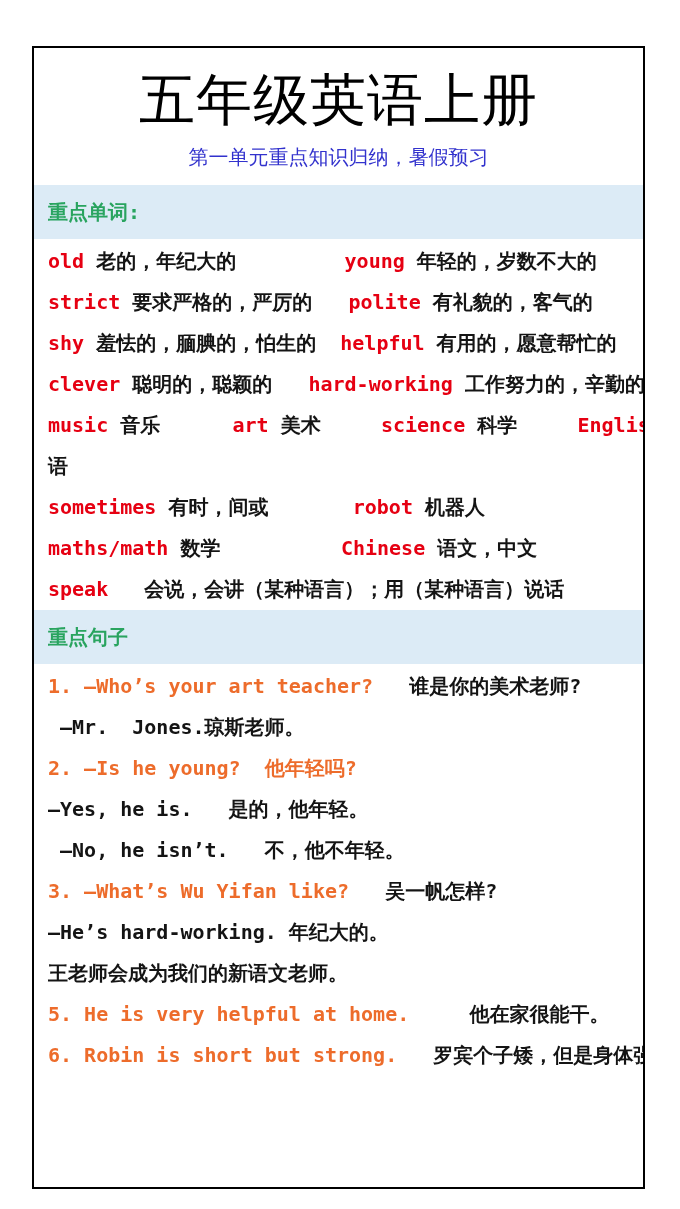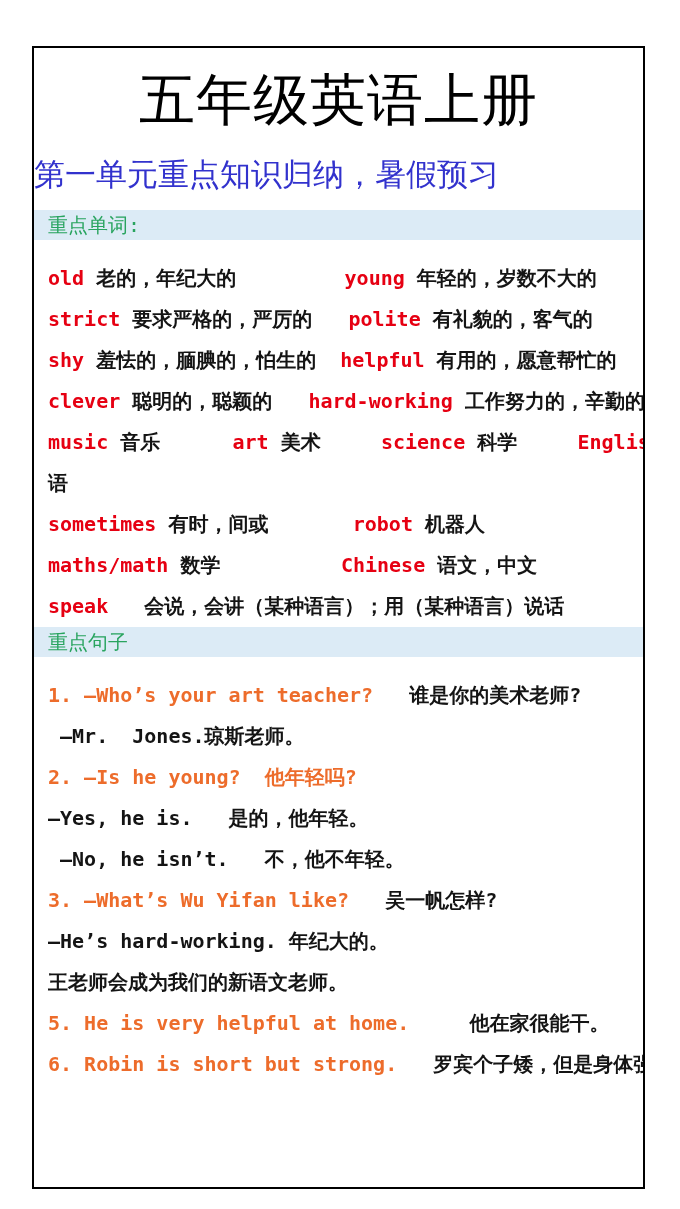--- a/index.html
+++ b/index.html
@@ -10,29 +10,29 @@
   .sheet{
     position:absolute;left:32px;top:46px;width:613px;height:1143px;
     border:2px solid var(--border,#000);background:#fff;box-sizing:border-box;overflow:hidden;
   }
   .title{
     margin:20px 0 0;text-align:center;color:#000;
     font-family:"DejaVu Serif","Liberation Serif",serif;
     font-weight:500;font-size:56px;line-height:1.15;letter-spacing:1px;
   }
   .subtitle{
-    margin:24px 0 16px;text-align:left;color:var(--blue,#3232cd);
+    margin:13px 0 16px;text-align:center;color:var(--blue,#3232cd);
     font-family:"DejaVu Serif","Liberation Serif",serif;
-    font-weight:500;font-size:31px;line-height:1.2;
+    font-weight:500;font-size:20px;line-height:1.2;
   }
   .band{
     background:var(--band-bg,#dcebf6);color:var(--green,#29a45f);
-    font-weight:400;font-size:20px;line-height:22px;padding:4px 14px;
+    font-weight:700;font-size:20px;line-height:22px;padding:16px 14px;
   }
-  .lines{padding-top:18px;}
+  .lines{padding-top:2px;}
   .line{
     padding:0 14px;height:41px;line-height:41px;font-size:20px;font-weight:700;
     white-space:pre;overflow:hidden;color:var(--text,#111);
   }
   .r{color:var(--red,#e60012);}
   .o{color:var(--orange,#ed6c2b);}
   .k{color:var(--text,#111);}
 </style>
 </head>
 <body>

